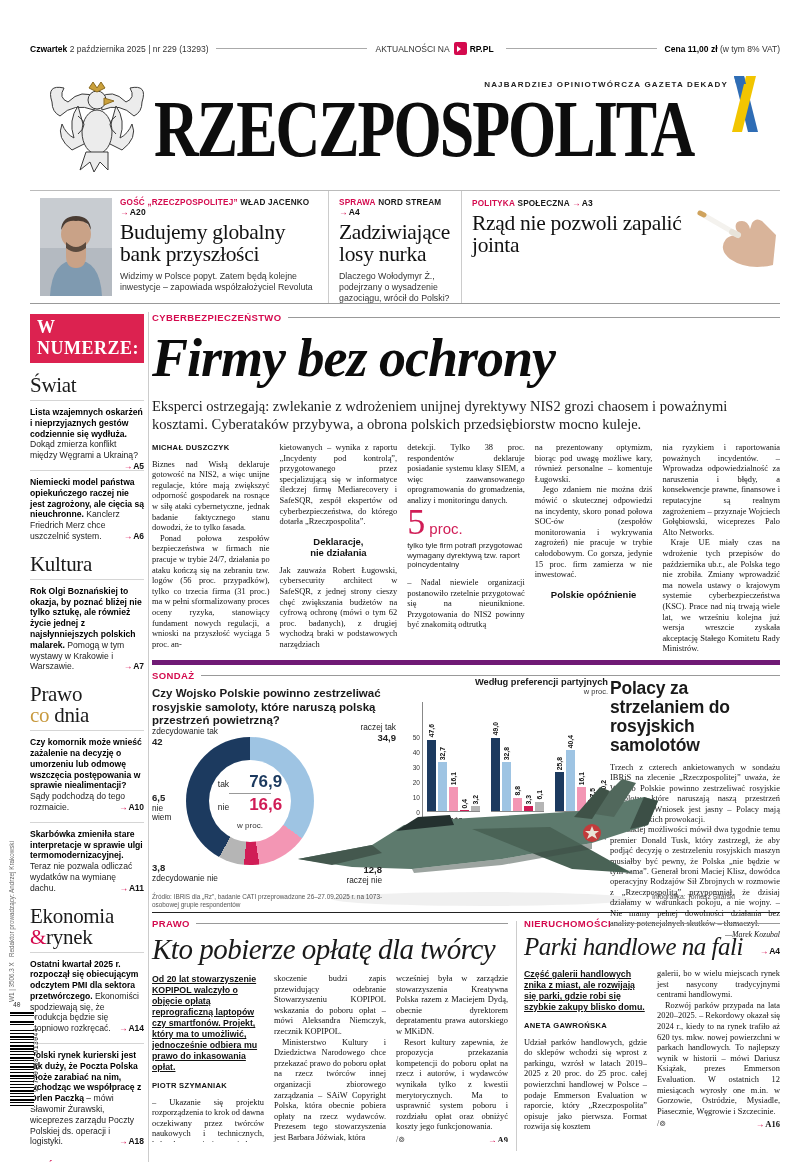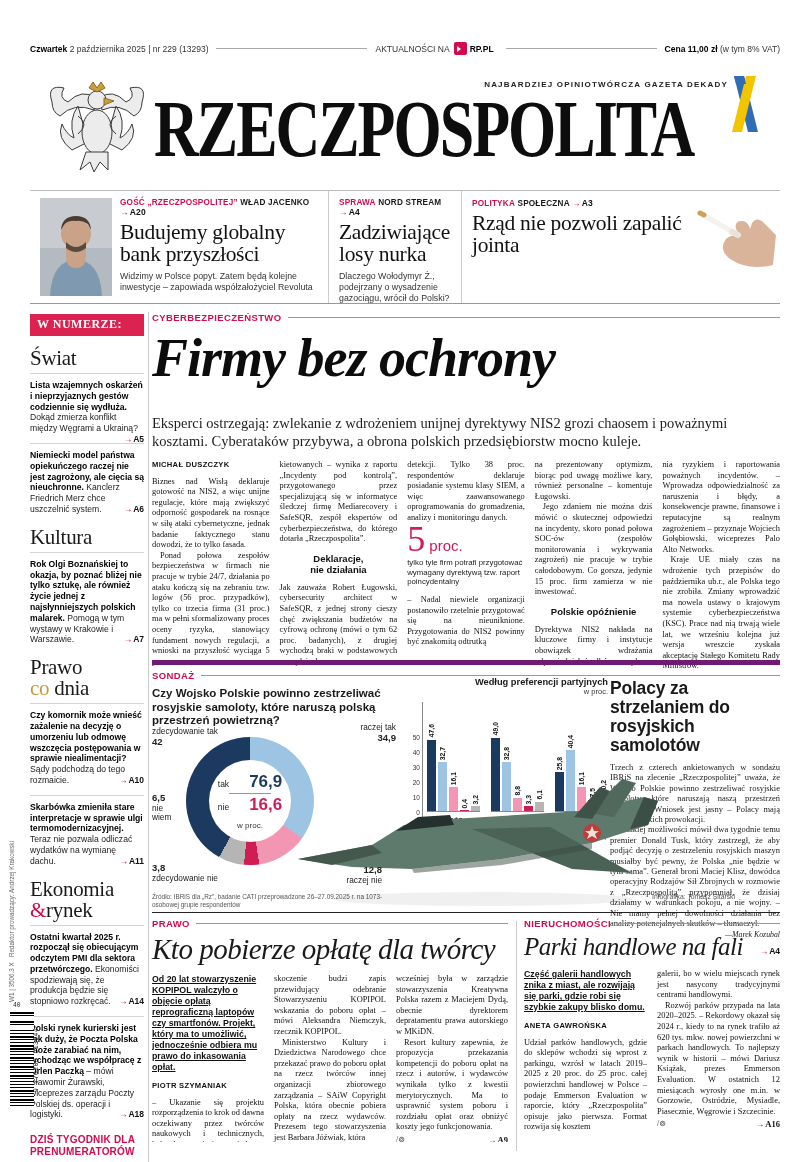--- a/index.html
+++ b/index.html
@@ -30,40 +30,40 @@
   .teaser + .teaser { border-left:1px solid #ccc; }
   .t-kick { font-size:8.2px; font-weight:bold; letter-spacing:.2px; }
   .t-kick .k1 { color:var(--acc); }
   .t-head { font-family:"Liberation Serif",serif; font-size:21.5px; line-height:22px; font-weight:500; color:#111; margin-top:4px; letter-spacing:-.3px; }
   .t-sub { font-size:8.8px; line-height:11px; color:#333; margin-top:6px; }
   .pref { font-weight:bold; font-size:8.5px; color:#111; white-space:nowrap; }
   .pref::before { content:"\2192"; color:var(--acc); font-weight:bold; margin-right:1px; }
 
   
   .sidebar { position:absolute; left:30px; top:314px; width:114px; }
-  .wnum { background:#dc2250; color:#fff; font-weight:bold; font-size:12px; padding:3px 7px 4px; font-family:"Liberation Serif",serif; letter-spacing:.5px; }
+  .wnum { background:#dc2250; color:#fff; font-weight:bold; font-size:18px; padding:3px 7px 4px; font-family:"Liberation Serif",serif; letter-spacing:.5px; }
   .sb-sec { font-family:"Liberation Serif",serif; font-size:21px; font-weight:500; margin:12px 0 4px; line-height:21px; letter-spacing:-.3px; }
   .sb-sec .gold { color:#c89a3f; }
   .sb-sec .mag { color:var(--acc); }
   .sb-item { font-size:8.6px; line-height:10.8px; color:#222; border-top:1px solid #d5d5d5; padding-top:6px; margin-bottom:9px; }
   .sb-item b { color:#000; }
   .sb-item .pref { float:right; }
   .promo { margin-top:14px; font-size:8.6px; line-height:10.8px; }
   .promo-t { color:var(--acc); font-weight:bold; font-size:10px; line-height:12px; letter-spacing:.2px; }
   .promo-s { font-weight:bold; font-size:9.2px; margin:3px 0 2px; }
 
   
   .main { position:absolute; left:152px; top:312px; width:628px; height:850px; }
   .v-divider { position:absolute; left:148px; top:312px; bottom:0; width:0; border-left:1px solid #ccc; }
   .kicker { display:flex; align-items:center; font-size:9.5px; font-weight:bold; color:var(--acc); letter-spacing:.4px; }
   .kicker .kline { flex:1; border-top:1px solid #999; margin-left:6px; }
 
   .article-block { position:absolute; inset:0 0 auto 0; height:348px; }
   .a-head { font-family:"Liberation Serif",serif; font-size:54px; font-weight:600; letter-spacing:-1px; margin-top:4px; color:#0c0c0c; }
-  .a-lede { font-family:"Liberation Serif",serif; font-size:14.5px; line-height:18px; color:#1e1e1e; margin-top:25px; width:610px; }
+  .a-lede { font-family:"Liberation Serif",serif; font-size:14.5px; line-height:18px; color:#1e1e1e; margin-top:8px; width:610px; }
   .a-cols { display:flex; gap:10px; margin-top:10px; height:208px; overflow:hidden; }
   .a-col { width:117.6px; font-family:"Liberation Serif",serif; font-size:8.4px; line-height:10.6px; text-align:justify; color:#111; }
   .a-col p.ind { text-indent:8px; }
   .byline { font-family:"Liberation Sans",sans-serif; font-size:7.6px; font-weight:bold; letter-spacing:.3px; margin-bottom:6px; }
   .subhead { font-family:"Liberation Sans",sans-serif; font-weight:bold; font-size:9.5px; line-height:11px; text-align:center; margin:8px 0; }
   .bignum { color:var(--crims); margin:10px 0 4px; }
   .bignum .n { font-family:"Liberation Serif",serif; font-size:36px; font-weight:500; }
   .bignum .u { font-family:"Liberation Sans",sans-serif; font-size:15px; }
   .bigcap { font-family:"Liberation Sans",sans-serif; font-size:7.8px; line-height:9.6px; color:#222; text-align:left; margin-bottom:8px; }
   .endrow { display:flex; justify-content:space-between; margin-top:2px; font-family:"Liberation Serif",serif; }
@@ -258,21 +258,20 @@
         <div class="a-col">
           <p>detekcji. Tylko 38 proc. respondentów deklaruje posiadanie systemu klasy SIEM, a więc zaawansowanego oprogramowania do gromadzenia, analizy i monitoringu danych.</p>
           <div class="bignum"><span class="n">5</span><span class="u"> proc.</span></div>
           <div class="bigcap">tylko tyle firm potrafi przygotować wymagany dyrektywą tzw. raport poincydentalny</div>
           <p>– Nadal niewiele organizacji postanowiło rzetelnie przygotować się na nieuniknione. Przygotowania do NIS2 powinny być znakomitą odtrutką</p>
         </div>
         <div class="a-col">
           <p>na prezentowany optymizm, biorąc pod uwagę możliwe kary, również personalne – komentuje Ługowski.</p>
           <p class="ind">Jego zdaniem nie można dziś mówić o skutecznej odpowiedzi na incydenty, skoro ponad połowa SOC-ów (zespołów monitorowania i wykrywania zagrożeń) nie pracuje w trybie całodobowym. Co gorsza, jedynie 15 proc. firm zamierza w nie inwestować.</p>
           <div class="subhead">Polskie opóźnienie</div>
-          <p>Dyrektywa NIS2 nakłada na kluczowe firmy i instytucje obowiązek wdrażania odpowiednich środków zarządza-</p>
         </div>
         <div class="a-col">
           <p>nia ryzykiem i raportowania poważnych incydentów. – Wprowadza odpowiedzialność za naruszenia i błędy, a konsekwencje prawne, finansowe i reputacyjne są realnym zagrożeniem – przyznaje Wojciech Gołębiowski, wiceprezes Palo Alto Networks.</p>
           <p class="ind">Kraje UE miały czas na wdrożenie tych przepisów do października ub.r., ale Polska tego nie zrobiła. Zmiany wprowadzić ma nowela ustawy o krajowym systemie cyberbezpieczeństwa (KSC). Prace nad nią trwają wiele lat, we wrześniu kolejna już wersja wreszcie zyskała akceptację Stałego Komitetu Rady Ministrów.</p>
 
         </div>
       </div>
     </div>
 
     <div class="sondaz">

